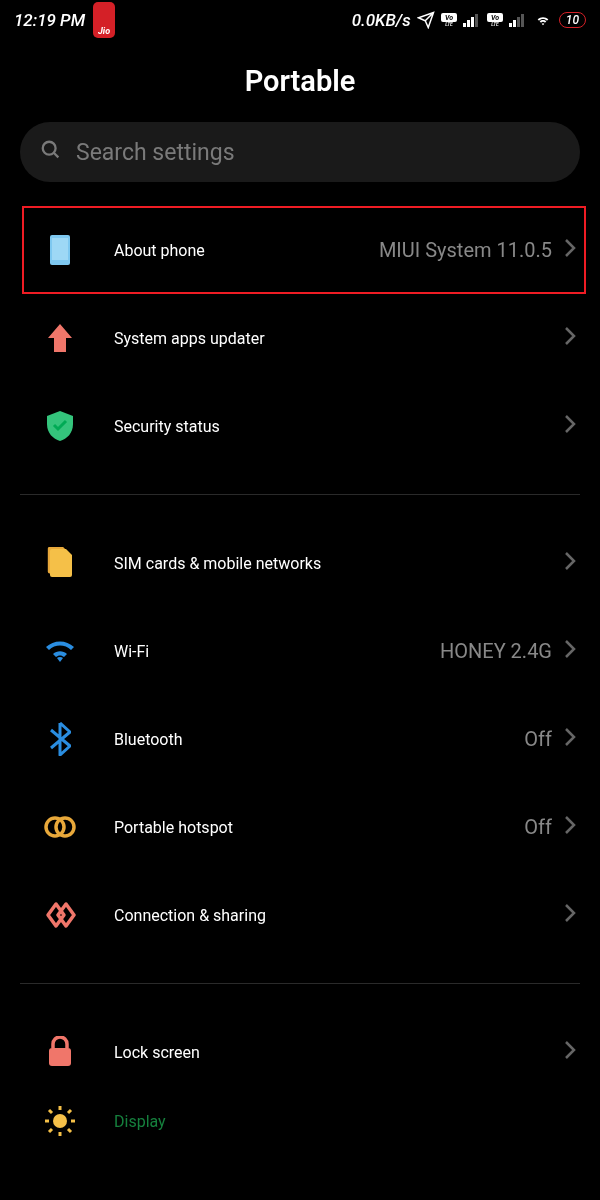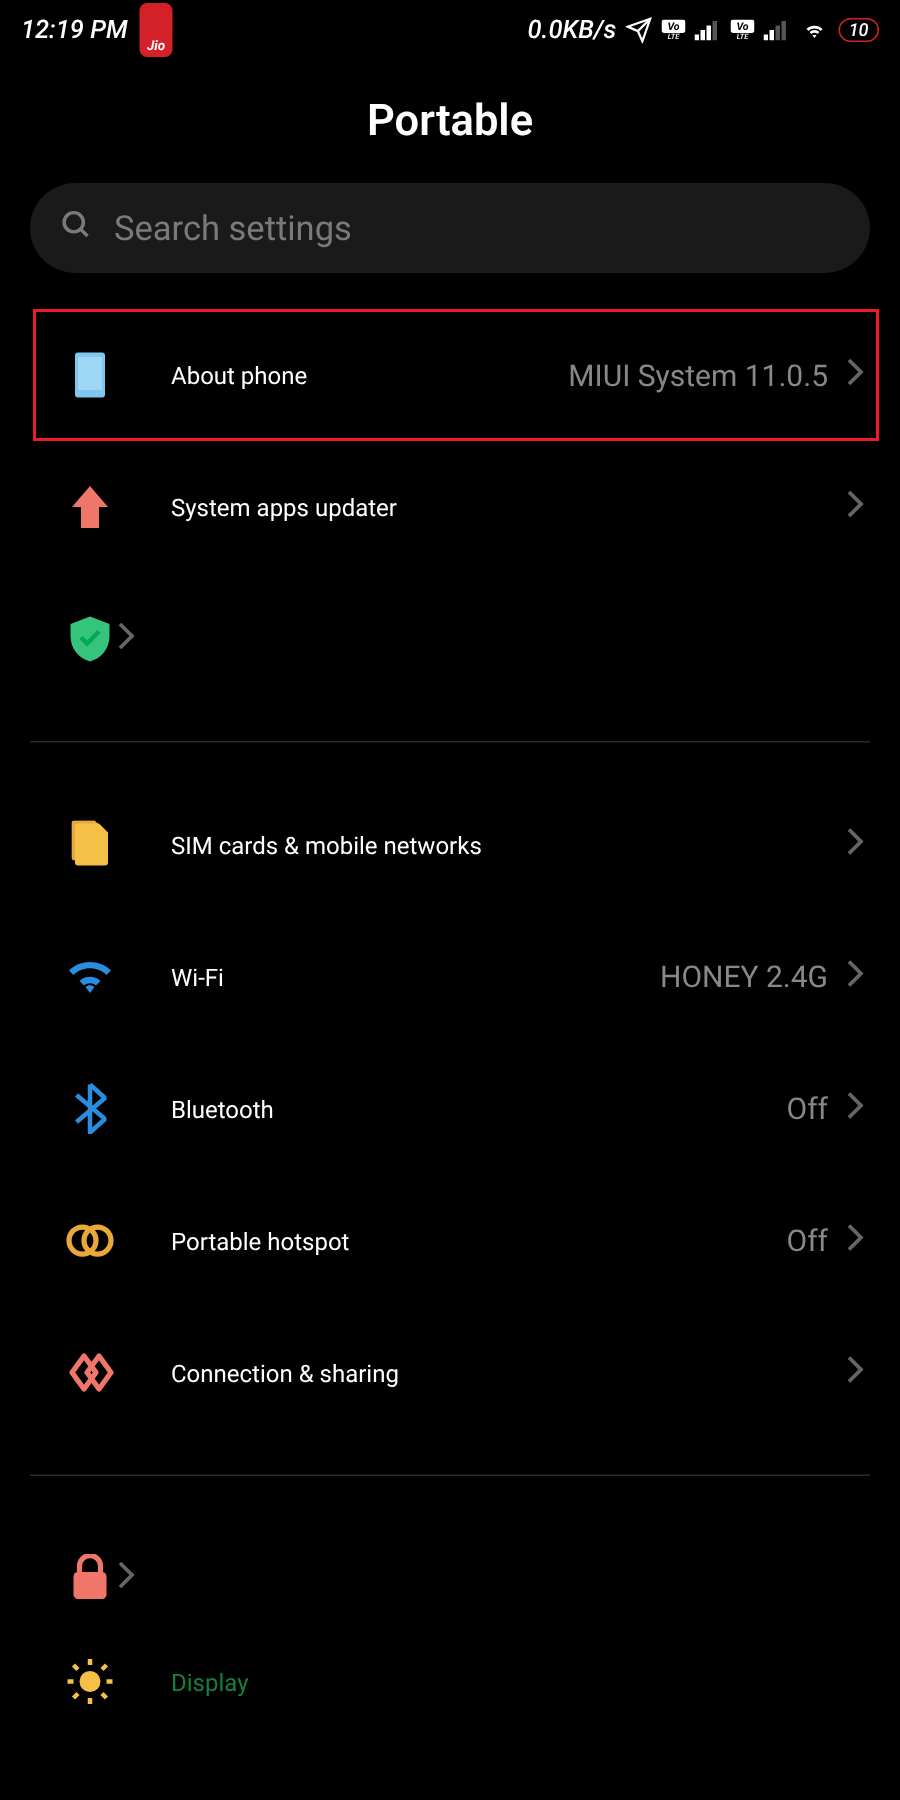--- a/index.html
+++ b/index.html
@@ -198,20 +198,21 @@
     </span>
   </div>
 
   <div class="setting-row">
     <span class="setting-icon">
       <svg width="30" height="32" viewBox="0 0 30 32">
           <path d="M15 1L28 6v8c0 9-6 15-13 17C8 29 2 23 2 14V6L15 1z" fill="#34c47c"></path>
           <path d="M9 15l4 4 8-8" stroke="#0a5" stroke-width="3" fill="none"></path>
         </svg>
     </span>
+    <span class="setting-label">Security status</span>
     <span class="chevron">
       <svg width="12" height="20" viewBox="0 0 12 20" fill="none" stroke="#666" stroke-width="2.5">
           <path d="M2 2l8 8-8 8"></path>
         </svg>
     </span>
   </div>
 
 </div>
 
 <div class="divider"></div>
@@ -300,20 +301,21 @@
 
 <div class="settings-list">
 
   <div class="setting-row">
     <span class="setting-icon">
       <svg width="26" height="32" viewBox="0 0 26 32" fill="#f0766a">
           <path d="M6 12V8a7 7 0 0114 0v4" fill="none" stroke="#f0766a" stroke-width="3.5"></path>
           <rect x="2" y="12" width="22" height="18" rx="3"></rect>
         </svg>
     </span>
+    <span class="setting-label">Lock screen</span>
     <span class="chevron">
       <svg width="12" height="20" viewBox="0 0 12 20" fill="none" stroke="#666" stroke-width="2.5">
           <path d="M2 2l8 8-8 8"></path>
         </svg>
     </span>
   </div>
 
   <div class="setting-row" style="height:50px; overflow:hidden;">
     <span class="setting-icon">
       <svg width="32" height="32" viewBox="0 0 32 32" fill="#f5c048">

